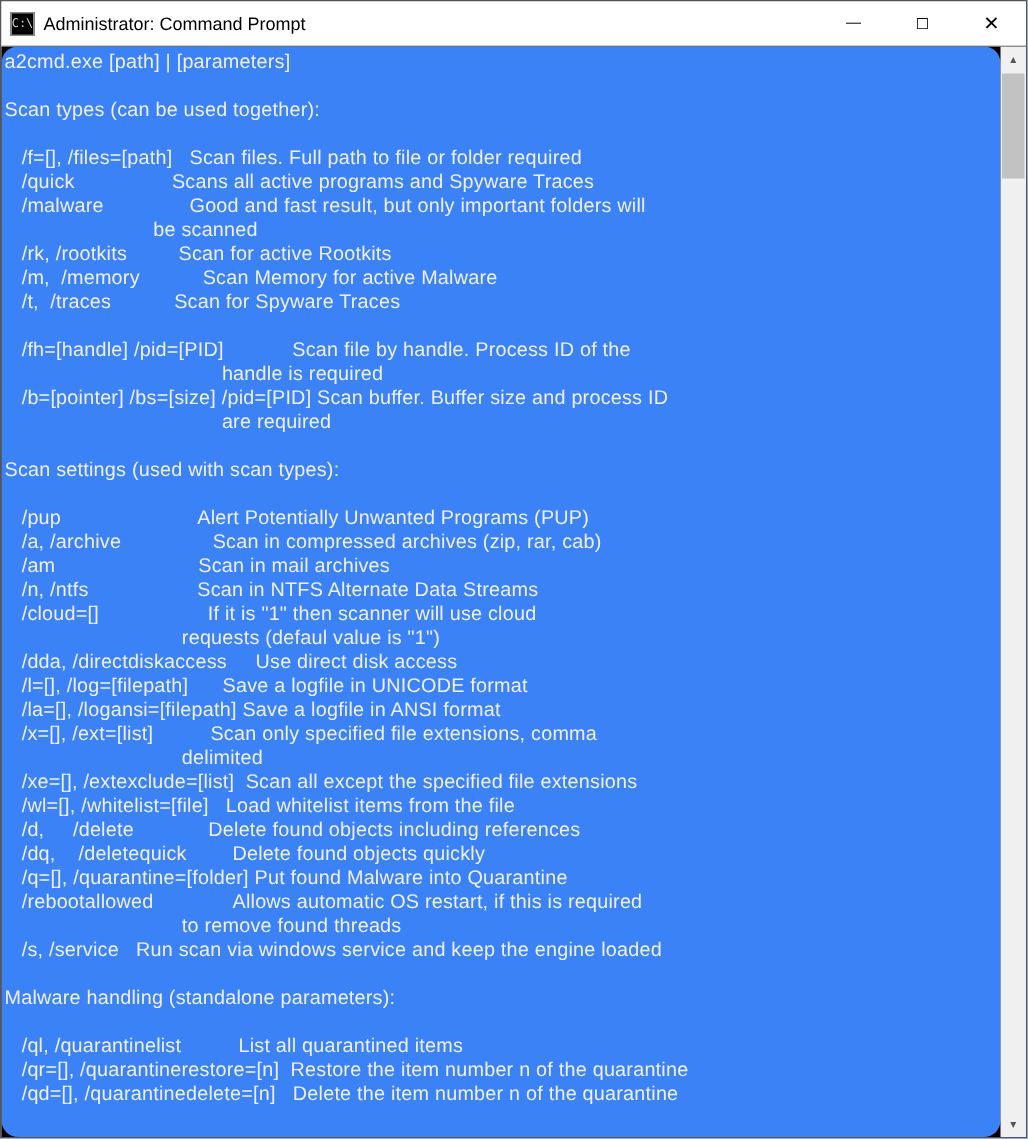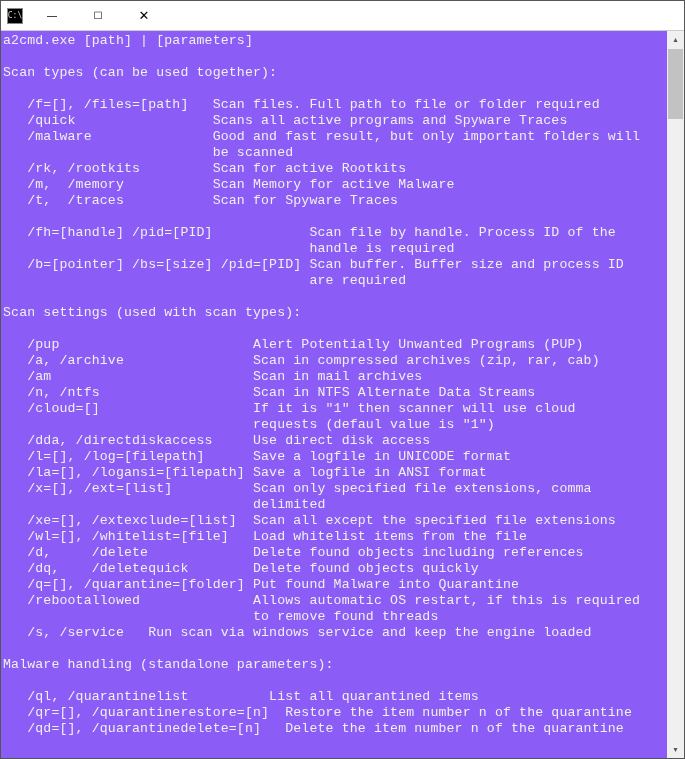--- a/index.html
+++ b/index.html
@@ -61,29 +61,30 @@
     .win-btn.close { font-size: 13px; }
     .client-wrap {
       flex: 1;
       display: flex;
       flex-direction: row;
       background: #000;
       overflow: hidden;
     }
     .terminal {
       flex: 1;
-      background: #8b5cf6;
+      background: #3b82f6;
       color: #f0f0f0;
-      font-family: Liberation Mono, monospace;
+      font-family: Liberation Sans, sans-serif;
       font-size: 13.2px;
       line-height: 16px;
       white-space: pre;
       padding: 2px 0 2px 2px;
       overflow: hidden;
       letter-spacing: 0.15px;
+      border-radius: 11px;
     }
     .scrollbar {
       width: 17px;
       background: #f0f0f0;
       position: relative;
     }
     .scroll-thumb {
       position: absolute;
       top: 18px;
       left: 1px;
@@ -103,20 +104,21 @@
     }
     .scroll-up { top: 0; }
     .scroll-down { bottom: 0; }
   </style>
 </head>
 <body>
 
 <div class="window">
   <div class="titlebar">
     <span class="app-icon">C:\</span>
+    <span class="title-text">Administrator: Command Prompt</span>
     <div class="win-controls">
       <div class="win-btn">—</div>
       <div class="win-btn">☐</div>
       <div class="win-btn close">✕</div>
     </div>
   </div>
   <div class="client-wrap">
     <div class="terminal">a2cmd.exe [path] | [parameters]
 
 Scan types (can be used together):

